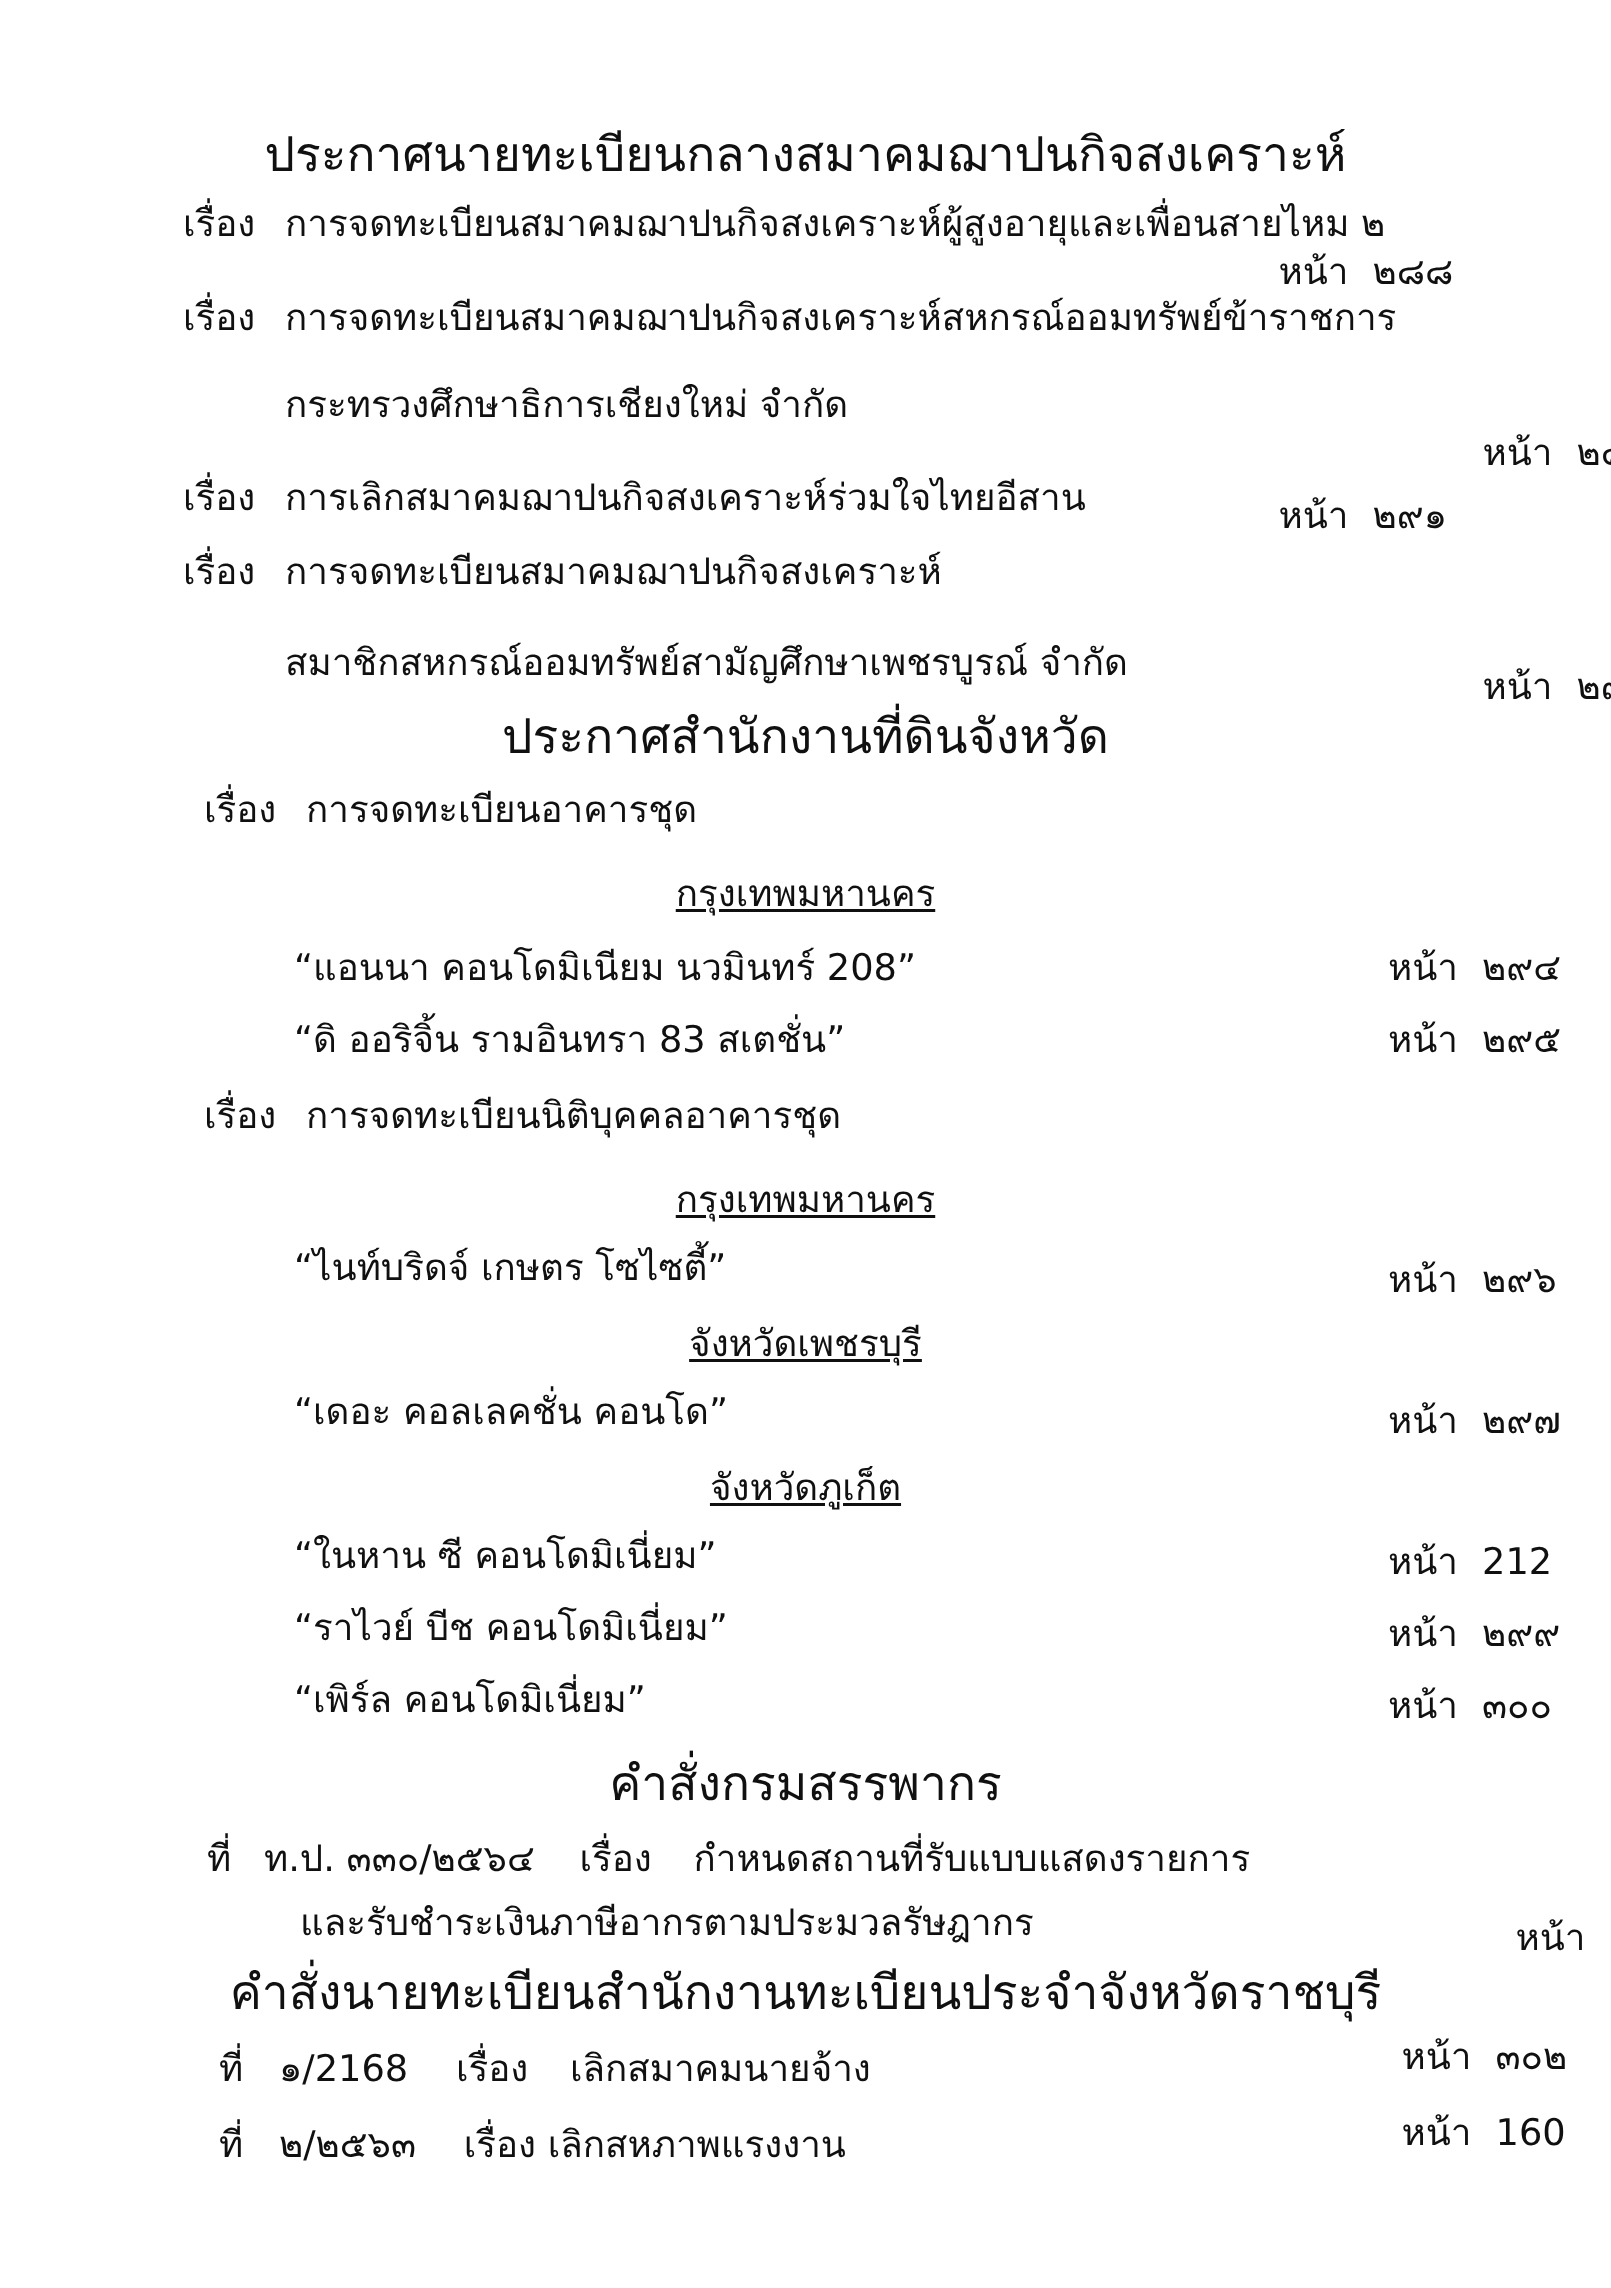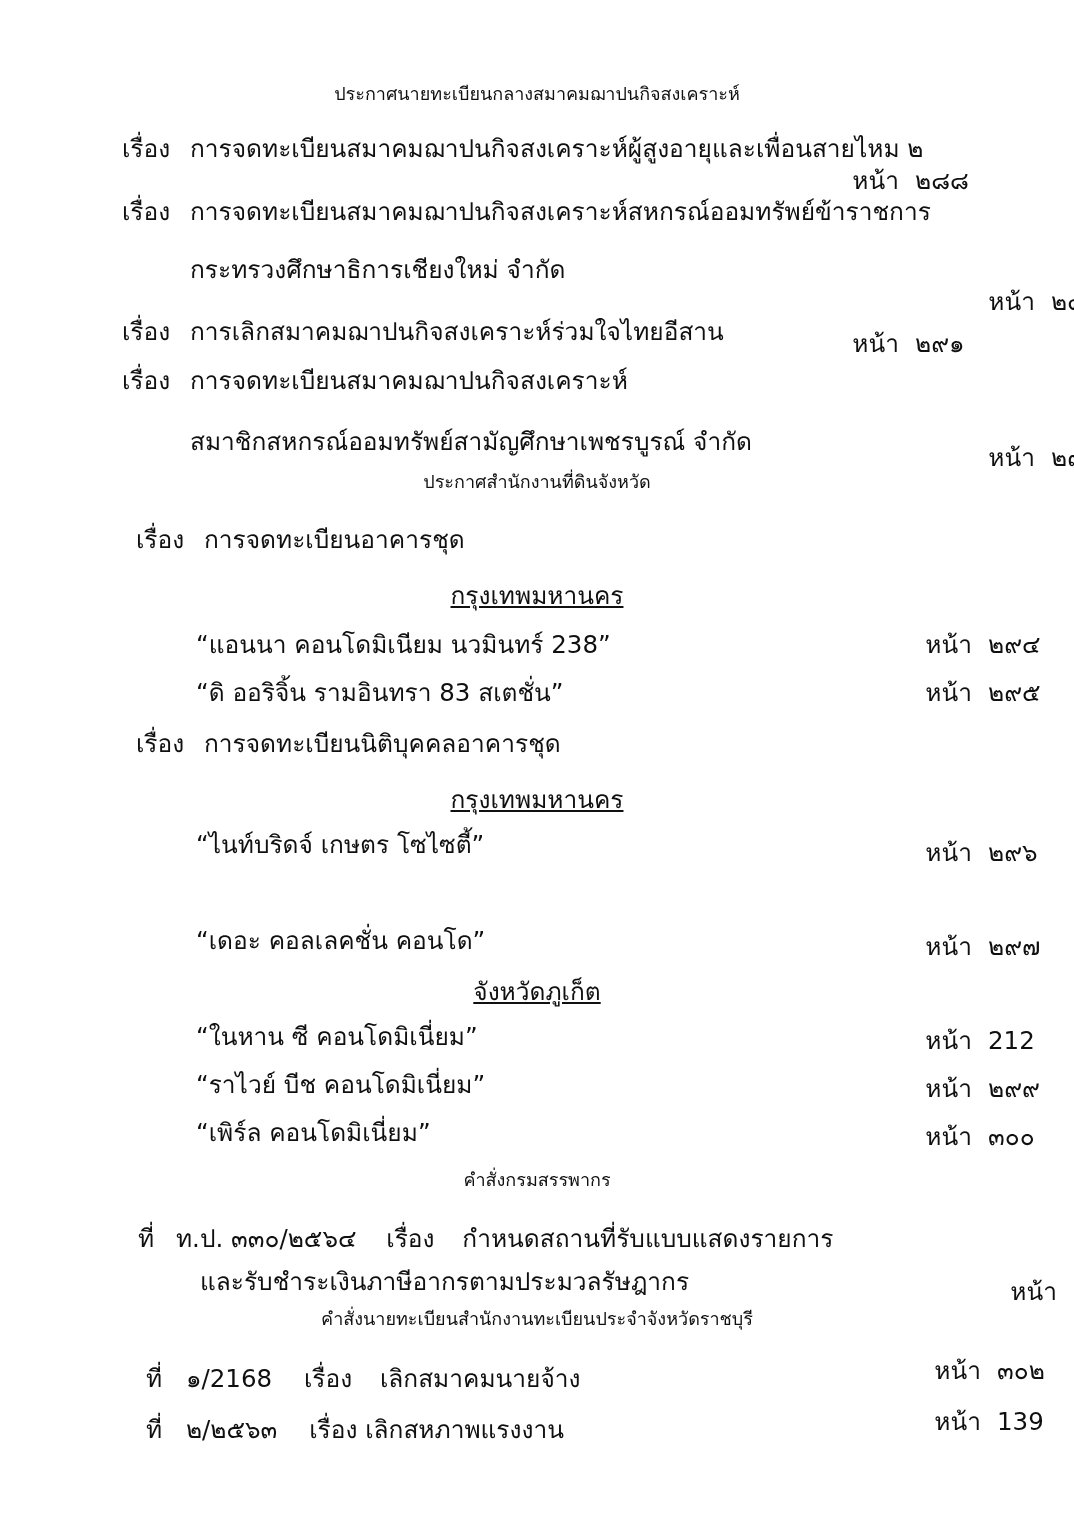--- a/index.html
+++ b/index.html
@@ -18,21 +18,21 @@
   .page {
     position: relative;
     width: 1074px;
     height: 1525px;
     box-sizing: border-box;
     padding: 0;
   }
   
   .center-head {
     text-align: center;
-    font-size: 18px;
+    font-size: 32px;
     line-height: 1.35;
     margin: 0;
     padding: 0;
     white-space: nowrap;
   }
   .row {
     position: relative;
     display: block;
     font-size: 24.5px;
     line-height: 1.52;
@@ -121,21 +121,21 @@
   <div class="abs center-head" style="left:0; top:470px; width:1074px;">ประกาศสำนักงานที่ดินจังหวัด</div>
 
   <div class="abs row" style="left:136px; top:521px; width:830px;">
     <span class="lbl">เรื่อง</span>
     <span class="txt" style="margin-left:68px;">การจดทะเบียนอาคารชุด</span>
   </div>
 
   <div class="abs underline-head" style="left:0; top:576px; width:1074px;">กรุงเทพมหานคร</div>
 
   <div class="abs row" style="left:196px; top:626px; width:790px;">
-    <span class="txt quoted">“แอนนา  คอนโดมิเนียม  นวมินทร์ 238”</span>
+    <span class="txt quoted">“แอนนา  คอนโดมิเนียม  นวมินทร์ 208”</span>
     <span class="pg" style="right:-64px; top:0;">
       <span>หน้า</span><span class="pgnum">๒๙๔</span>
     </span>
   </div>
   <div class="abs row" style="left:196px; top:674px; width:790px;">
     <span class="txt quoted">“ดิ  ออริจิ้น  รามอินทรา 83 สเตชั่น”</span>
     <span class="pg" style="right:-64px; top:0;">
       <span>หน้า</span><span class="pgnum">๒๙๕</span>
     </span>
   </div>
@@ -147,20 +147,21 @@
 
   <div class="abs underline-head" style="left:0; top:780px; width:1074px;">กรุงเทพมหานคร</div>
 
   <div class="abs row" style="left:196px; top:826px; width:790px;">
     <span class="txt quoted">“ไนท์บริดจ์  เกษตร  โซไซตี้”</span>
     <span class="pg" style="right:-64px; top:8px;">
       <span>หน้า</span><span class="pgnum">๒๙๖</span>
     </span>
   </div>
 
+  <div class="abs underline-head" style="left:0; top:876px; width:1074px;">จังหวัดเพชรบุรี</div>
 
   <div class="abs row" style="left:196px; top:922px; width:790px;">
     <span class="txt quoted">“เดอะ  คอลเลคชั่น  คอนโด”</span>
     <span class="pg" style="right:-64px; top:6px;">
       <span>หน้า</span><span class="pgnum">๒๙๗</span>
     </span>
   </div>
 
   <div class="abs underline-head" style="left:0; top:972px; width:1074px;">จังหวัดภูเก็ต</div>
 
@@ -208,17 +209,17 @@
     <span class="pg" style="right:-93px; top:-8px;">
       <span>หน้า</span><span class="pgnum">๓๐๒</span>
     </span>
   </div>
   <div class="abs row" style="left:146px; top:1411px; width:820px;">
     <span>ที่</span>
     <span class="txt" style="margin-left:16px;">๒/๒๕๖๓</span>
     <span class="txt" style="margin-left:24px;">เรื่อง</span>
     <span class="txt" style="text-align:right;">เลิกสหภาพแรงงาน</span>
     <span class="pg" style="right:-93px; top:-8px;">
-      <span>หน้า</span><span class="pgnum">139</span>
+      <span>หน้า</span><span class="pgnum">160</span>
     </span>
   </div>
 
 </div>
 
 </body></html>

